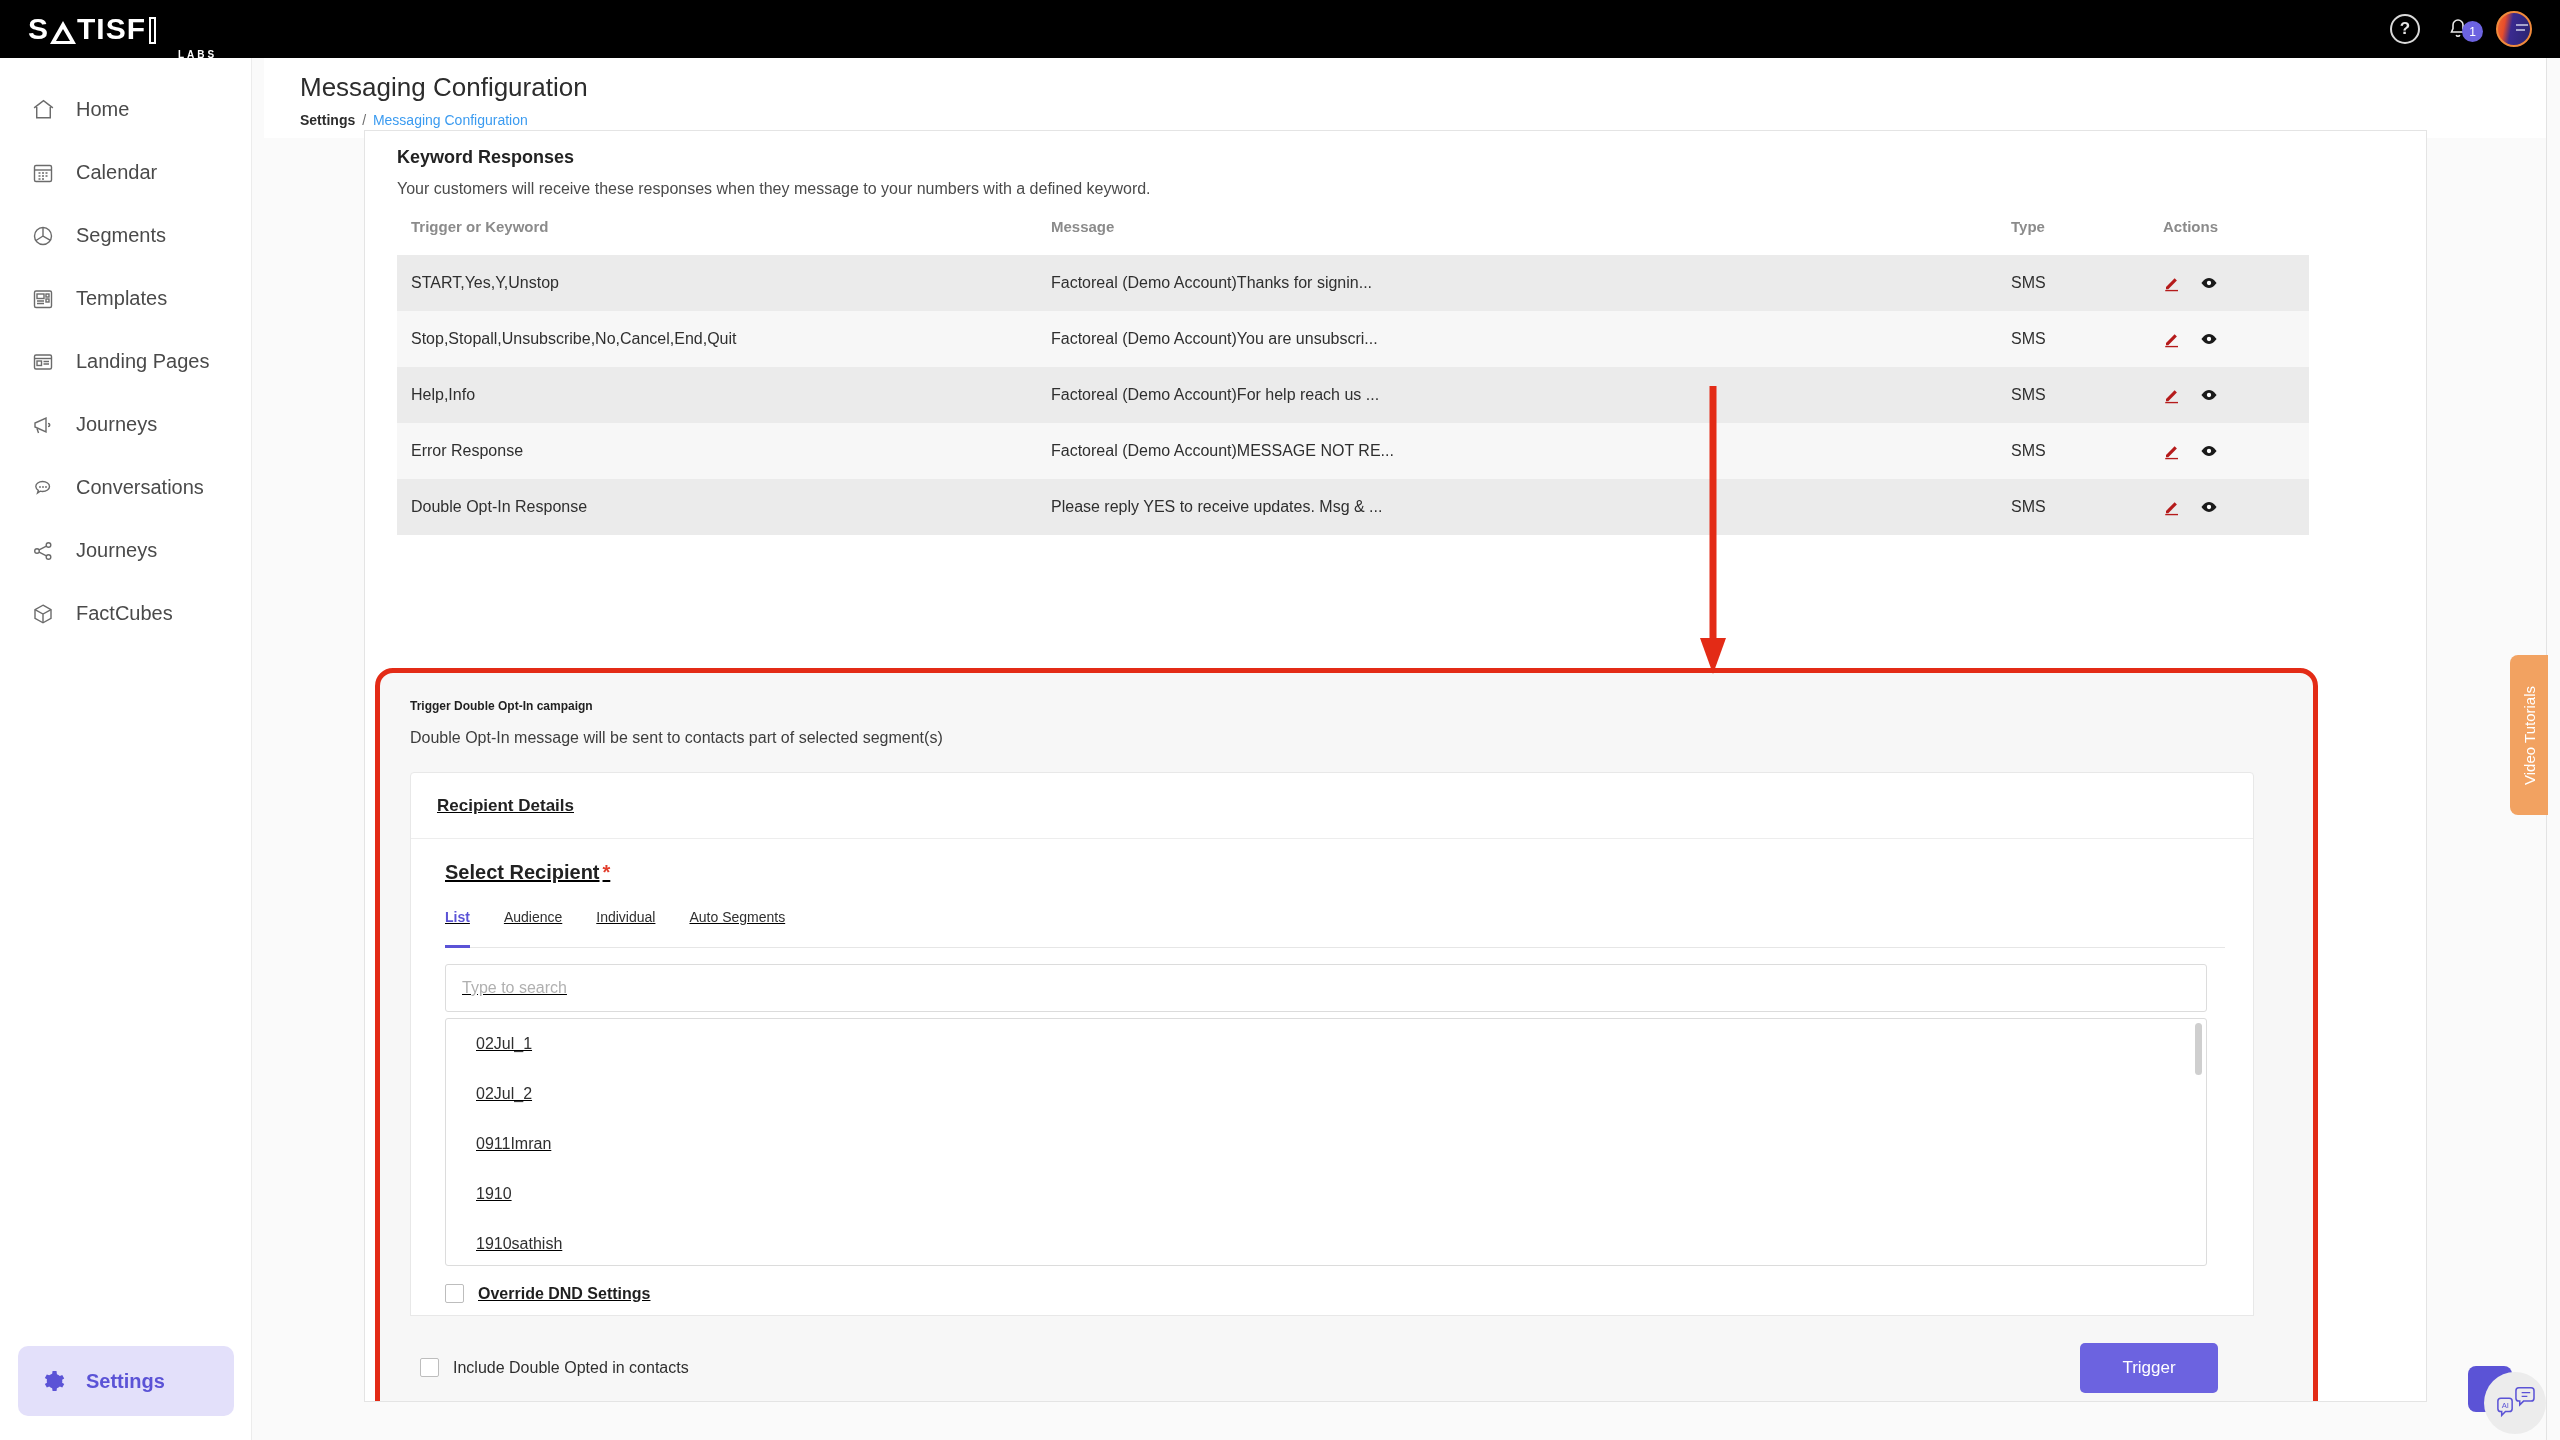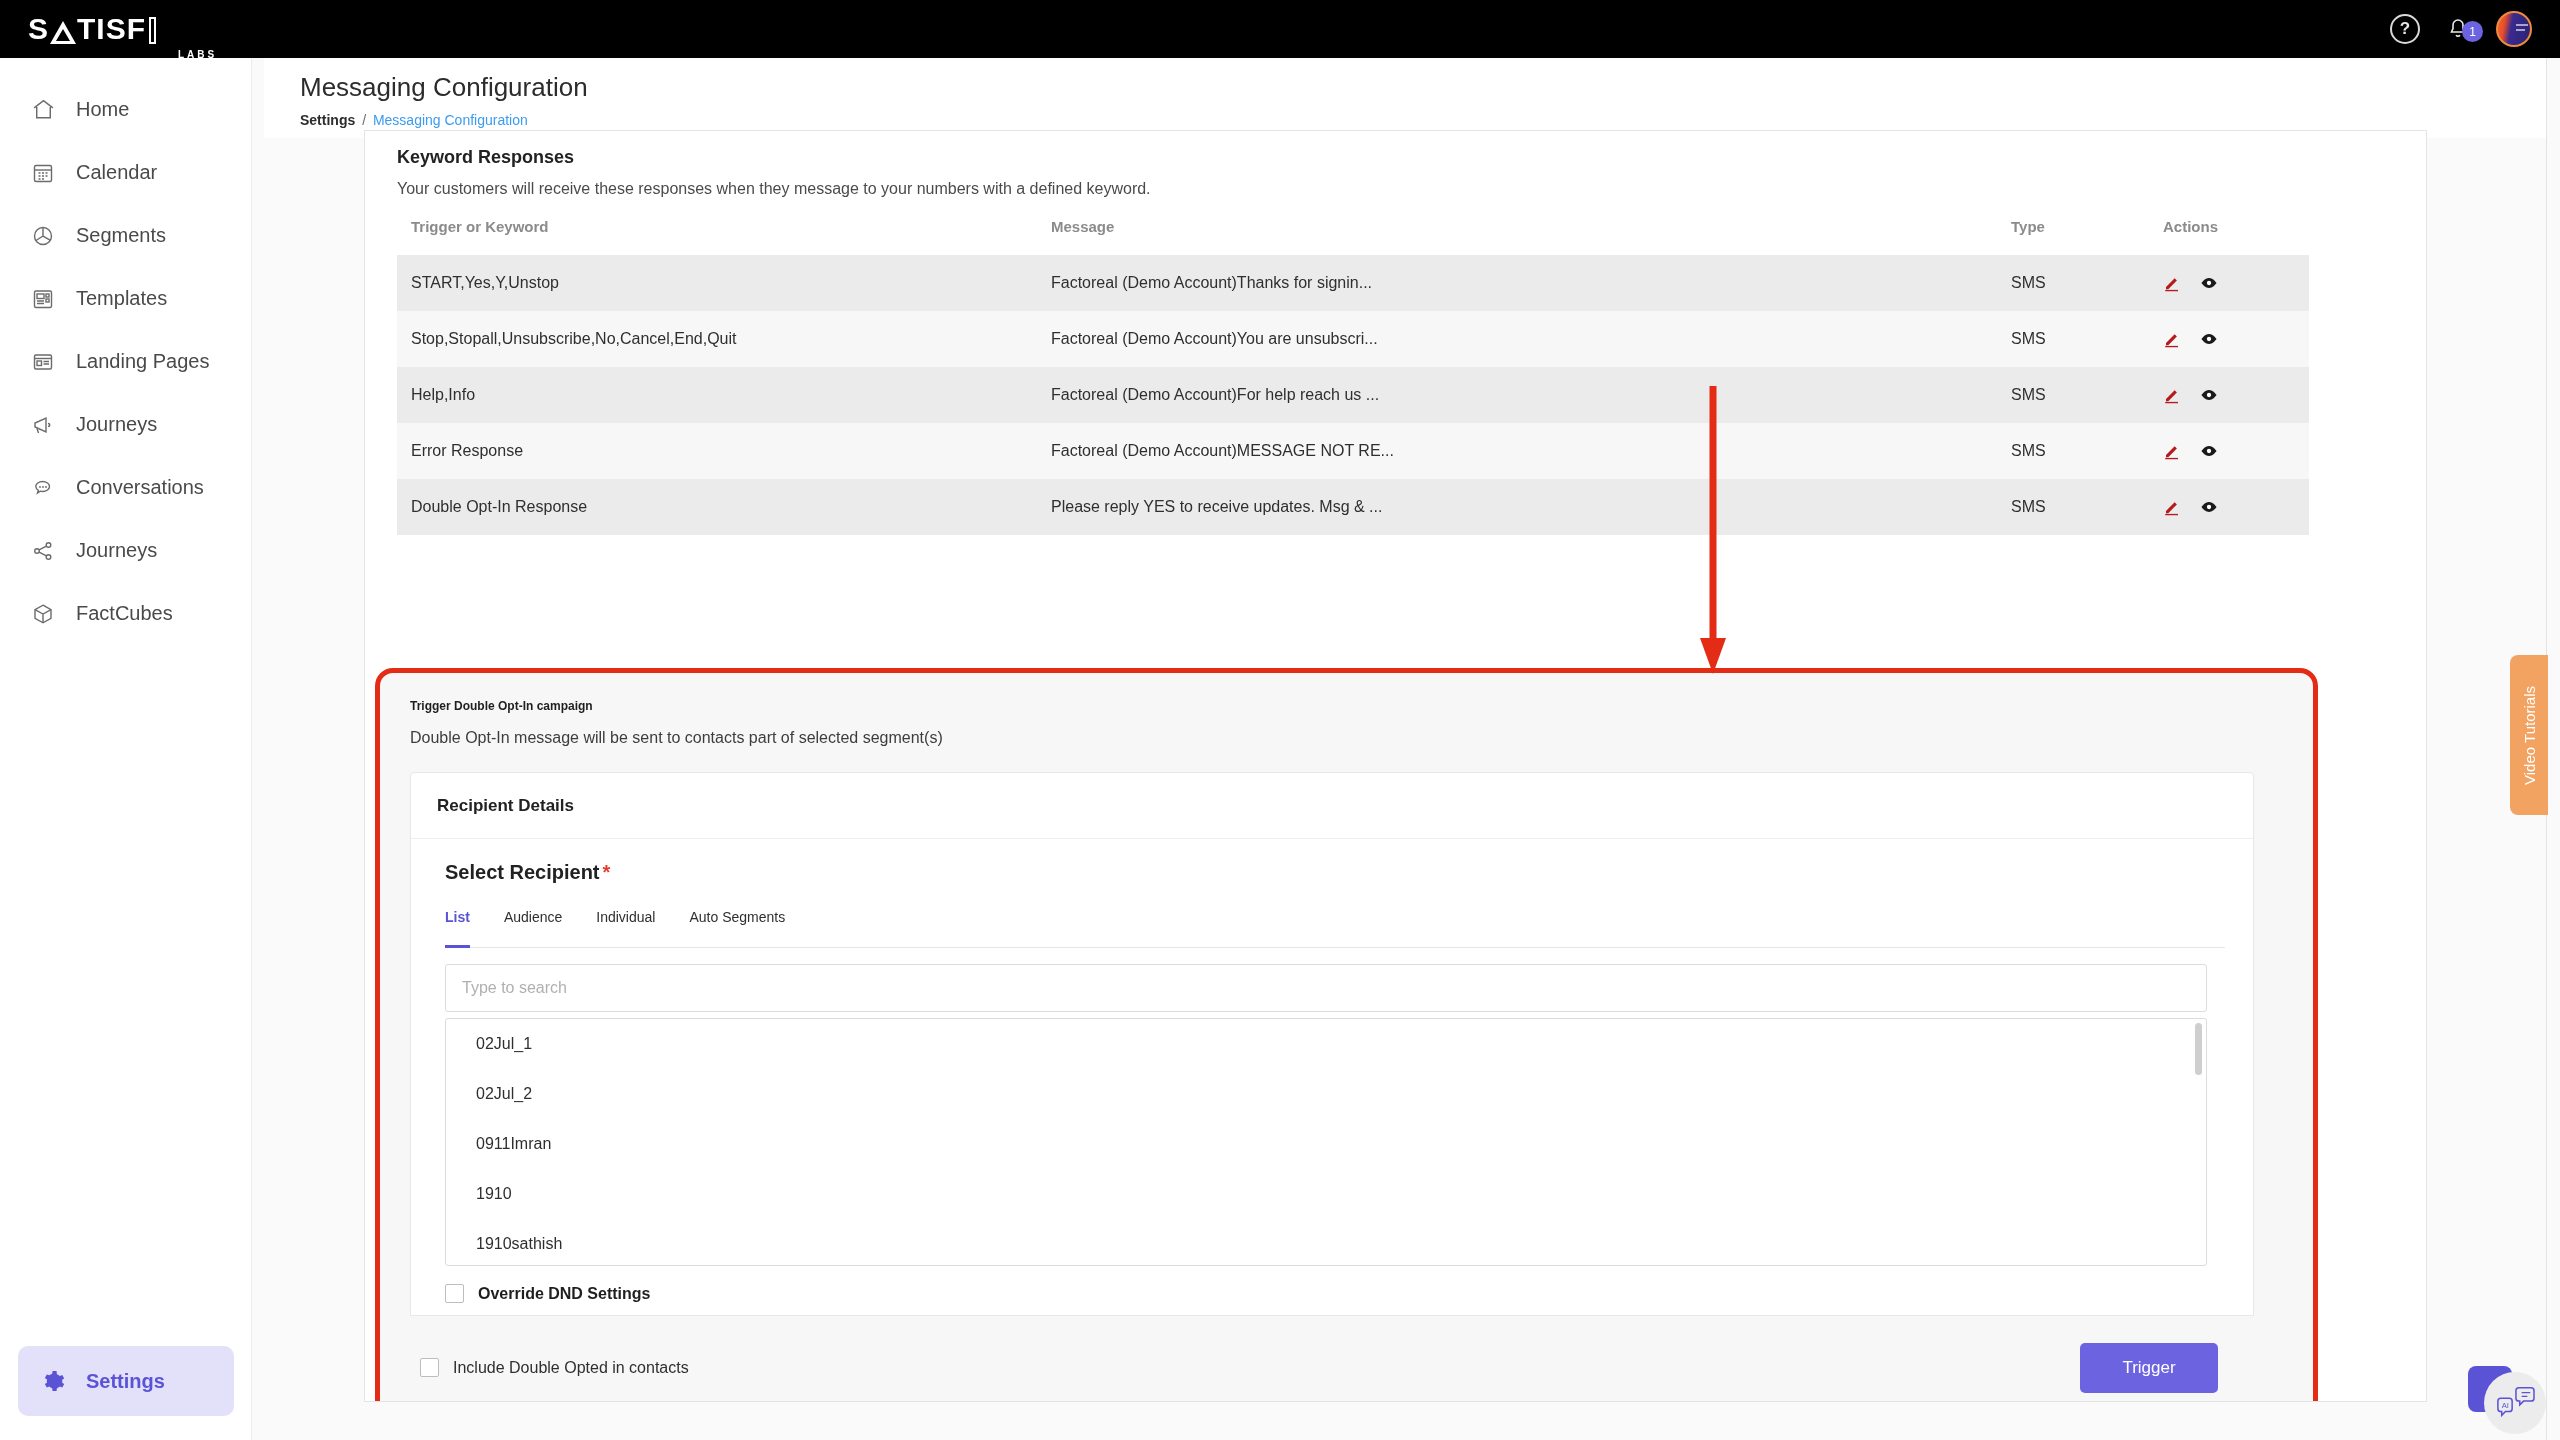--- a/index.html
+++ b/index.html
@@ -189,20 +189,21 @@
   }
   .tp-title { font-size: 12px; font-weight: 700; color: #1f1f1f; }
   .tp-sub { font-size: 16px; color: #3d3d3d; margin-top: 16px; }
 
   .recip-card {
     margin-top: 25px;
     width: 1844px; height: 565px;
     background: #ffffff;
     border: 1px solid #e8e8e8;
     border-radius: 4px;
+    text-decoration: underline;
   }
   .recip-head {
     height: 66px; display: flex; align-items: center;
     padding-left: 26px;
     font-size: 17px; font-weight: 700; color: #222;
     border-bottom: 1px solid #ededed;
   }
   .recip-body { padding: 22px 28px 0 34px; }
   .field-label { font-size: 20px; font-weight: 700; color: #222; }
   .req { color: #e23d2c; margin-left: 3px; }

